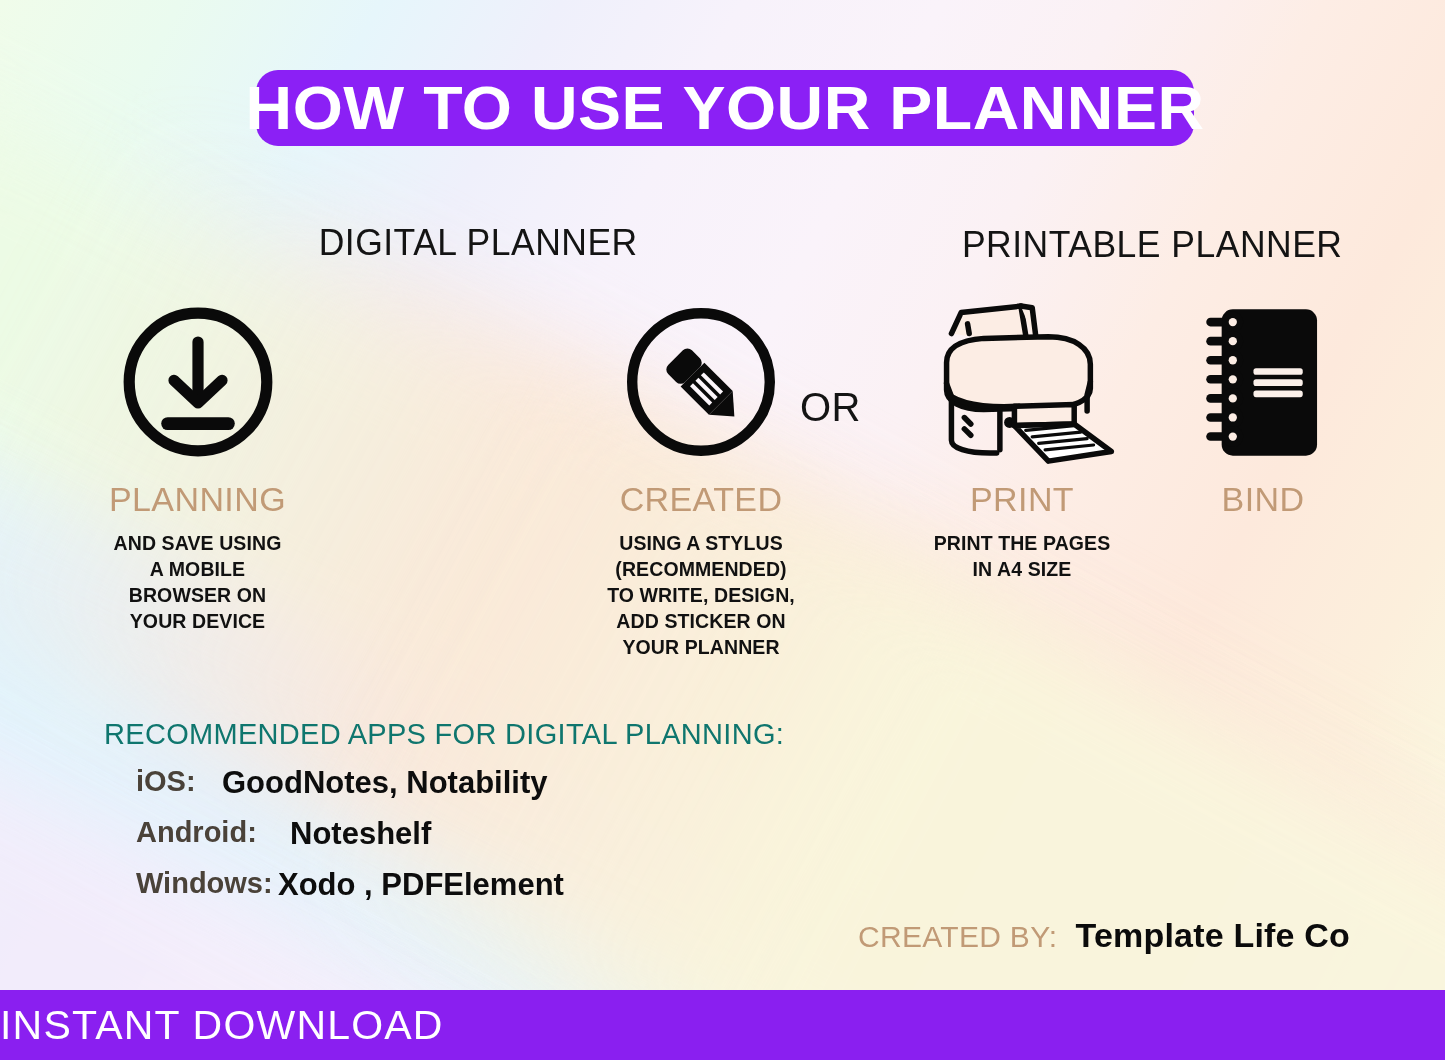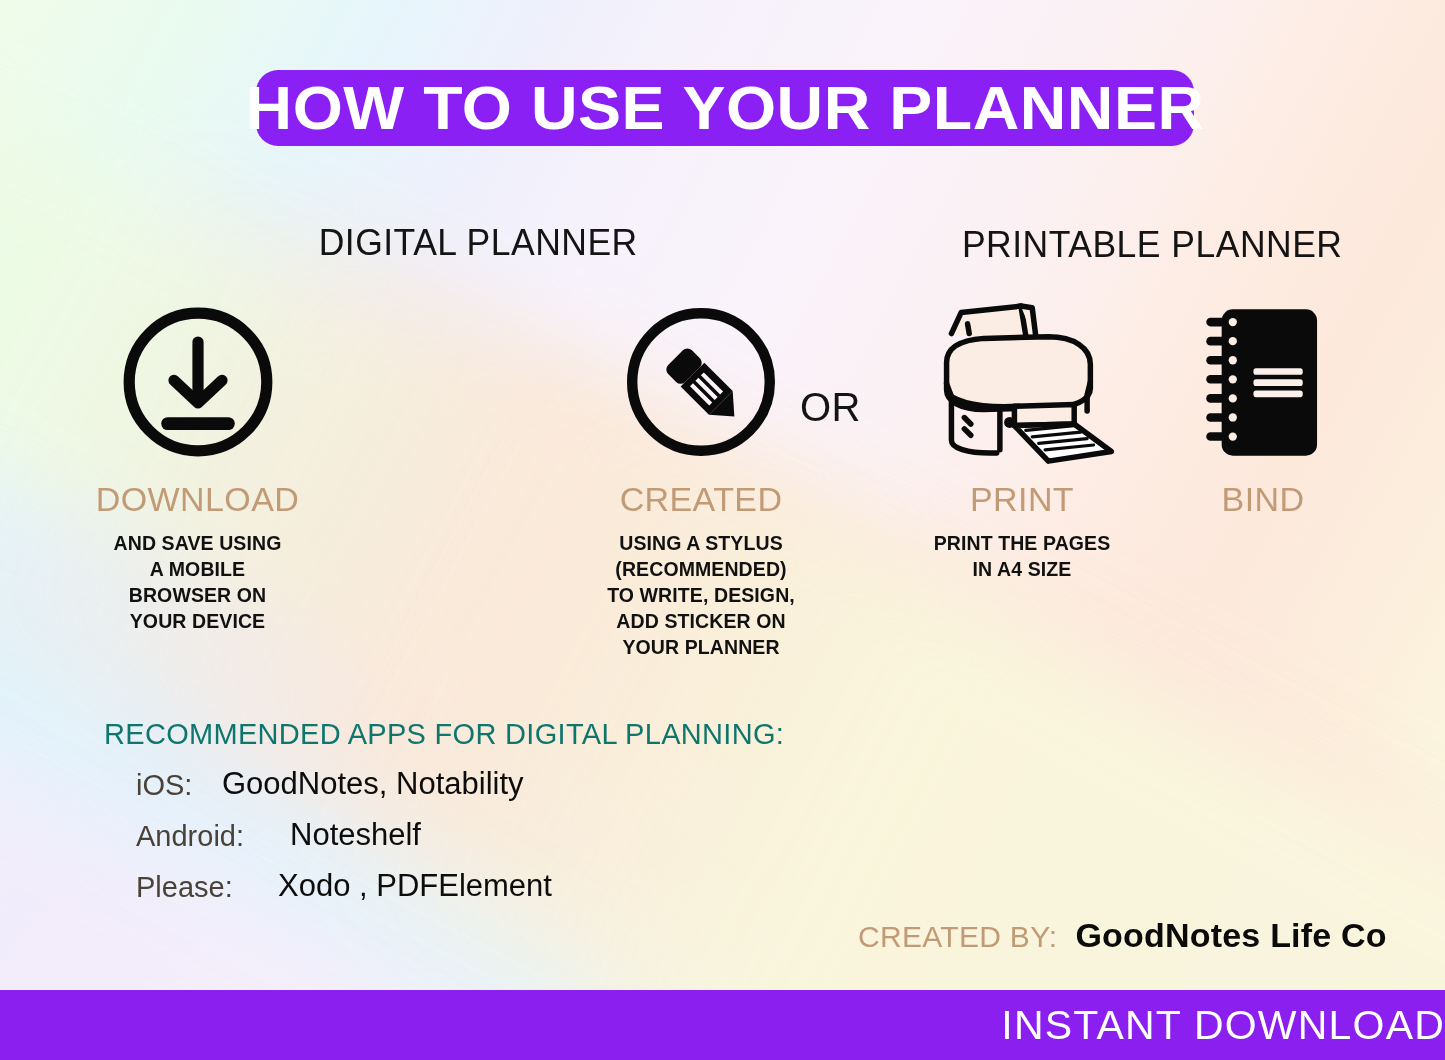--- a/index.html
+++ b/index.html
@@ -168,23 +168,24 @@
     white-space: nowrap;
   }
   .apps-list {
     position: absolute;
     left: 136px;
     top: 765px;
     width: 700px;
   }
   .app-row {
     display: flex;
-    align-items: flex-end;
+    align-items: flex-start;
     margin-bottom: 14px;
     height: 37px;
+    font-weight: bold;
   }
   .app-platform {
     font-size: 29px;
     color: #4A4239;
     white-space: nowrap;
   }
   .app-names {
     font-size: 31px;
     color: #0D0D0D;
     white-space: nowrap;
@@ -253,21 +254,21 @@
 
   
   .footer-bar {
     position: absolute;
     left: 0;
     bottom: 0;
     width: 1445px;
     height: 70px;
     display: flex;
     align-items: center;
-    justify-content: flex-end;
+    justify-content: flex-start;
   }
   .footer-text {
     color: #FFFFFF;
     font-size: 41px;
     letter-spacing: 1.2px;
   }
 </style>
 </head>
 <body>
 
@@ -291,21 +292,21 @@
 
   <div class="step" id="step-download">
     <div class="step-icon">
       <svg width="160" height="160" viewBox="0 0 100 100" aria-hidden="true">
         <circle cx="50" cy="50" r="43" fill="none" stroke="#0A0A0A" stroke-width="7"></circle>
         <line x1="50" y1="25" x2="50" y2="58" stroke="#0A0A0A" stroke-width="7" stroke-linecap="round"></line>
         <polyline points="35,49 50,63 65,49" fill="none" stroke="#0A0A0A" stroke-width="7" stroke-linecap="round" stroke-linejoin="round"></polyline>
         <line x1="31" y1="76" x2="69" y2="76" stroke="#0A0A0A" stroke-width="8" stroke-linecap="round"></line>
       </svg>
     </div>
-    <div class="step-title">DOWNLOAD</div>
+    <div class="step-title">PLANNING</div>
     <div class="step-desc">AND SAVE USING<br>A MOBILE<br>BROWSER ON<br>YOUR DEVICE</div>
   </div>
 
 
   <div class="step" id="step-annotate">
     <div class="step-icon">
       <svg width="160" height="160" viewBox="0 0 100 100" aria-hidden="true">
         <circle cx="50" cy="50" r="43" fill="none" stroke="#0A0A0A" stroke-width="6.5"></circle>
         <g transform="rotate(45 50 50)">
           <rect x="28" y="40" width="15" height="21" rx="4" fill="#0A0A0A"></rect>
@@ -396,28 +397,28 @@
   <div class="apps-list">
     <div class="app-row" id="app-row-0">
       <span class="app-platform">iOS:</span>
       <span class="app-names">GoodNotes, Notability</span>
     </div>
     <div class="app-row" id="app-row-1">
       <span class="app-platform">Android:</span>
       <span class="app-names">Noteshelf</span>
     </div>
     <div class="app-row" id="app-row-2">
-      <span class="app-platform">Please:</span>
+      <span class="app-platform">Windows:</span>
       <span class="app-names">Xodo , PDFElement</span>
     </div>
   </div>
 
 
   <div class="created-wrap">
     <span class="created-label">CREATED BY:</span>
-    <span class="created-brand">GoodNotes Life Co</span>
+    <span class="created-brand">Template Life Co</span>
   </div>
 
   <div class="footer-bar" style="background-color: rgb(138, 31, 240);">
     <span class="footer-text">INSTANT DOWNLOAD</span>
   </div>
 
 </div>
 
 </body></html>

